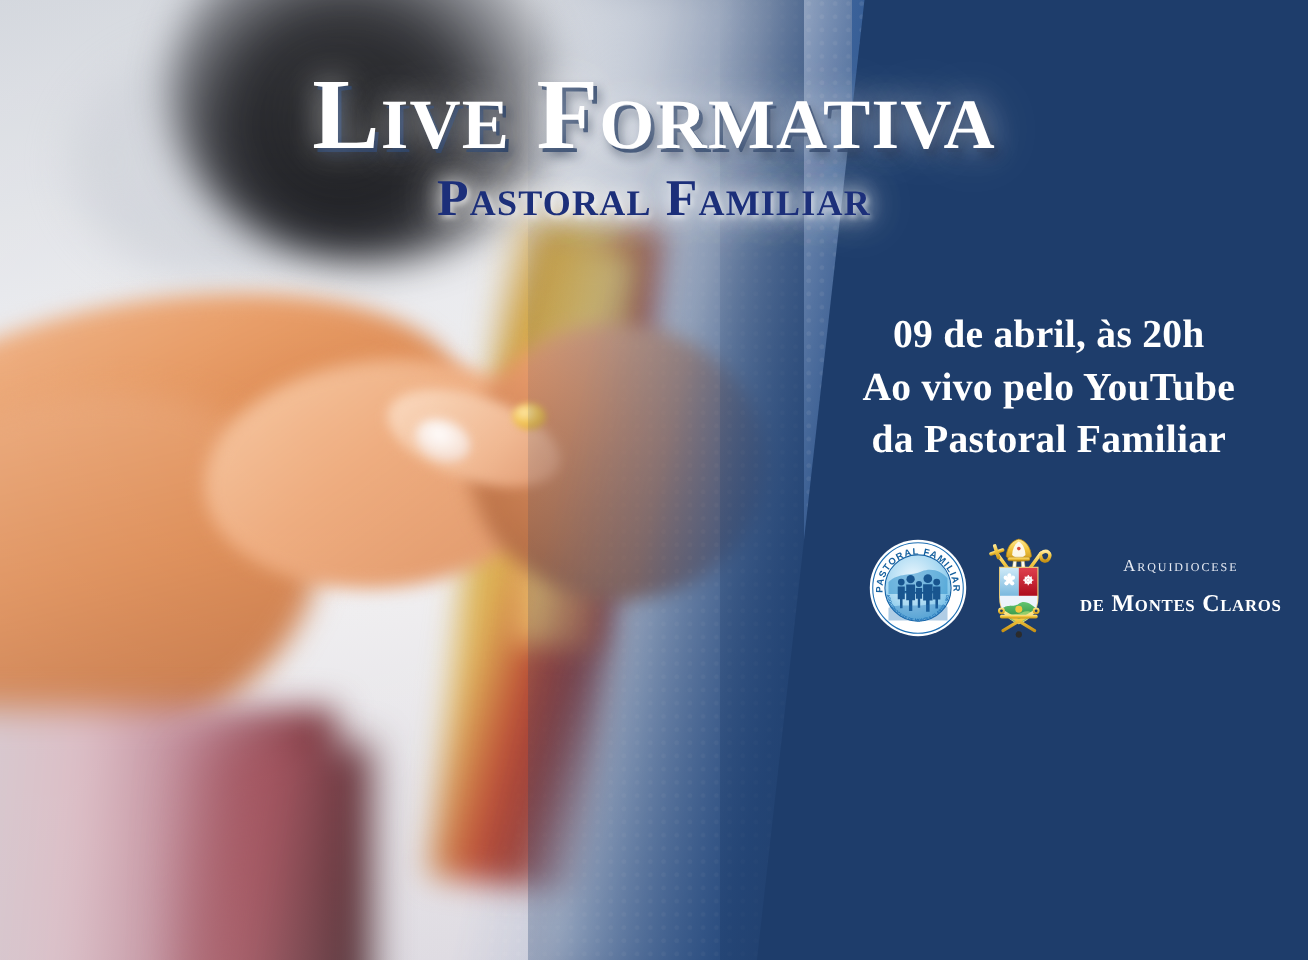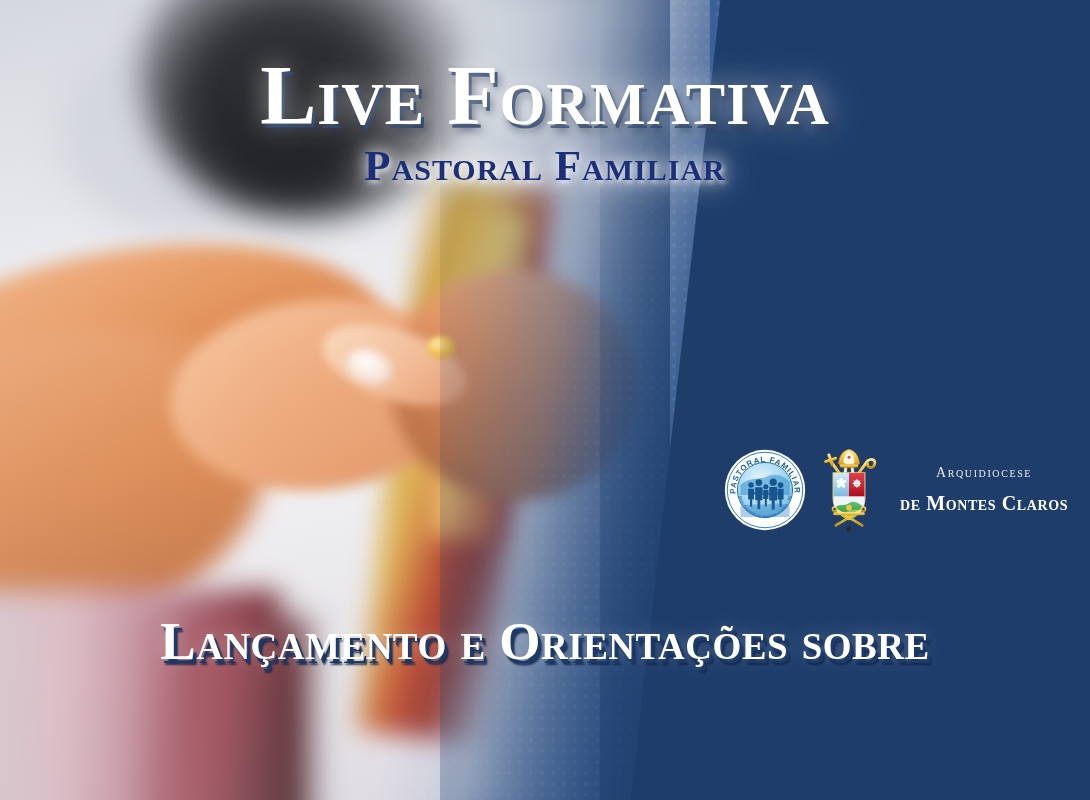--- a/index.html
+++ b/index.html
@@ -276,20 +276,25 @@
 
   <div class="bg-dots-fade"></div>
   <div class="wedge"></div>
   <div class="wedge-soft"></div>
 
   <div class="title-wrap">
     <span class="title-main">Live Formativa</span>
     <span class="title-sub">Pastoral Familiar</span>
   </div>
 
+  <div class="info">
+    <span class="info-line">09 de abril, às 20h</span>
+    <span class="info-line">Ao vivo pelo YouTube</span>
+    <span class="info-line">da Pastoral Familiar</span>
+  </div>
 
   <div class="logos">
 
     <div class="badge">
       <svg viewBox="0 0 100 100" aria-hidden="true">
         <defs>
           <path id="arcTop" d="M 14,52 A 36,36 0 0 1 86,52"></path>
           <path id="arcBot" d="M 18,52 A 32,32 0 0 0 82,52"></path>
           <radialGradient id="innerG" cx="42%" cy="34%" r="78%">
             <stop offset="0%" stop-color="#eaf6fd"></stop>
@@ -423,16 +428,15 @@
       </svg>
     </div>
 
     <div class="wordmark">
       <span class="wm-top">Arquidiocese</span>
       <span class="wm-bot">de Montes Claros</span>
     </div>
   </div>
 
   <div class="headline">
-    <span class="hl-line">Lançamento e Orientações sobre</span>
   </div>
 
 </div>
 
 </body></html>

